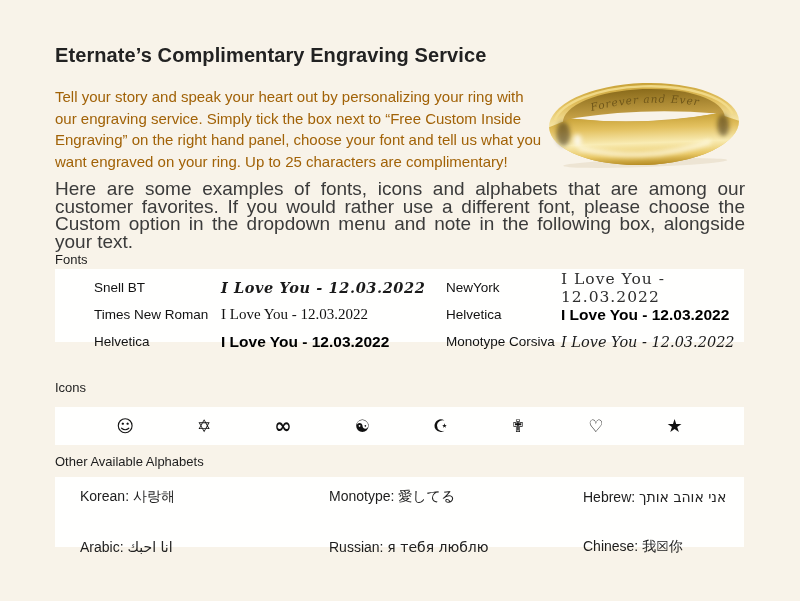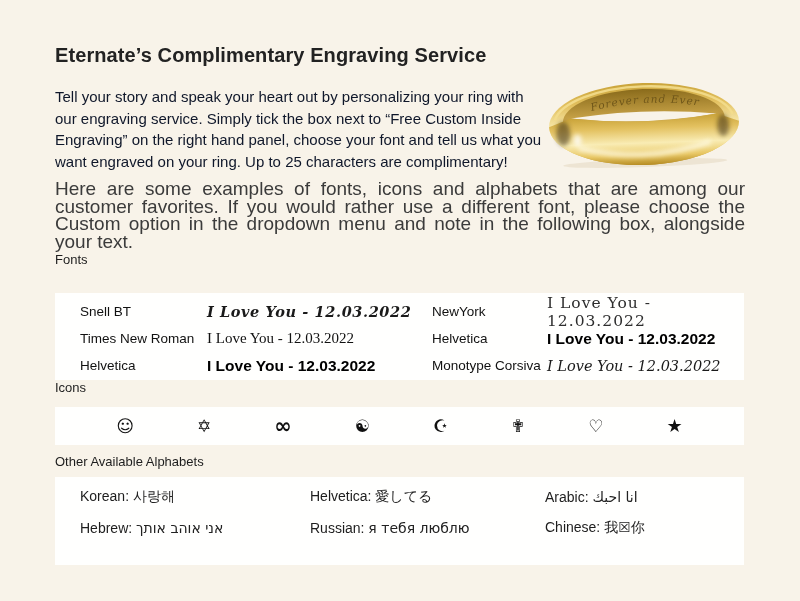--- a/index.html
+++ b/index.html
@@ -11,72 +11,72 @@
     overflow:hidden;
   }
   .page{position:relative;width:800px;height:601px;}
 
   .page-title{
     position:absolute;left:55px;top:44px;margin:0;
     font-size:20px;font-weight:700;color:#222;letter-spacing:.1px;
   }
   .intro{
     position:absolute;left:55px;top:86px;width:492px;margin:0;
-    font-size:15px;line-height:21.5px;color:#0f172a;
+    font-size:15px;line-height:21.5px;color:#a16207;
   }
   .ring-svg{position:absolute;left:546px;top:80px;width:196px;height:88px;}
 
   .note{
     position:absolute;left:55px;top:180px;width:690px;margin:0;
     font-size:19px;line-height:17.5px;color:#3b3b3b;text-align:justify;
   }
 
   .section-label{
     position:absolute;left:55px;font-size:13px;color:#1d1d1d;
   }
   #fonts-label{top:252px;}
   #icons-label{top:380px;text-align:center;}
   #alphabets-label{top:454px;}
 
   .panel{
     position:absolute;left:55px;width:689px;background:#fffffe;
   }
   .fonts-panel{
-    top:293px;height:87px;
+    top:269px;height:73px;
     display:grid;
     grid-template-columns:127px 225px 115px 1fr;
     grid-auto-rows:27px;
     align-items:center;
-    padding-top:5px;padding-left:25px;box-sizing:border-box;
+    padding-top:5px;padding-left:39px;box-sizing:border-box;
   }
   .font-name{font-size:13.5px;color:#111;}
   .font-sample{font-size:15px;color:#111;}
   .sample-snell{font-family:"DejaVu Serif",serif;font-style:italic;font-weight:700;font-size:14.5px;letter-spacing:.6px;color:#1a1a1a;}
   .sample-times{font-family:"Liberation Serif",serif;font-size:15px;color:#111;}
   .sample-helvetica{font-family:"Liberation Sans",sans-serif;font-size:15.5px;font-weight:600;color:#000;}
   .sample-newyork{font-family:"DejaVu Serif",serif;font-size:15.5px;letter-spacing:1px;color:#2e2e2e;}
   .sample-garamond{font-family:"Liberation Sans",sans-serif;font-size:15.5px;font-weight:600;color:#000;}
   .sample-corsiva{font-family:"DejaVu Serif",serif;font-style:italic;font-size:14.5px;color:#1a1a1a;}
 
   .icons-panel{
     top:407px;height:38px;
     display:flex;justify-content:space-around;align-items:center;
     padding:0 30px;box-sizing:border-box;
   }
   .icon{font-family:"DejaVu Sans",sans-serif;font-size:17px;color:#111;line-height:1;}
   .icon-infinity{font-size:21px;font-weight:700;}
   .icon-star{font-size:18px;}
 
   .alpha-panel{
-    top:477px;height:88px;
+    top:477px;height:70px;
     display:grid;
     grid-template-columns:230px 235px 1fr;
     grid-auto-rows:31px;
     align-items:center;
-    padding-top:4px;padding-left:25px;box-sizing:border-box;
+    padding-top:4px;padding-left:25px;box-sizing:border-box;gap:19px;
   }
   .alpha-cell{font-size:14px;color:#1d1d1d;white-space:nowrap;}
   .alpha-lang{color:#1d1d1d;}
   .alpha-sample{font-family:"DejaVu Sans",sans-serif;color:#222;}
 </style>
 </head>
 <body>
 
 <div class="page">
 
@@ -155,30 +155,30 @@
   </div>
 
   <div class="section-label" id="alphabets-label">Other Available Alphabets</div>
 
   <div class="panel alpha-panel">
     <div class="alpha-cell">
       <span class="alpha-lang">Korean:</span>
       <span class="alpha-sample">사랑해</span>
     </div>
     <div class="alpha-cell">
-      <span class="alpha-lang">Helvetica:</span>
+      <span class="alpha-lang">Monotype:</span>
       <span class="alpha-sample">愛してる</span>
+    </div>
+    <div class="alpha-cell">
+      <span class="alpha-lang">Hebrew:</span>
+      <span class="alpha-sample" dir="rtl">אני אוהב אותך</span>
     </div>
     <div class="alpha-cell">
       <span class="alpha-lang">Arabic:</span>
       <span class="alpha-sample" dir="rtl">انا احبك</span>
-    </div>
-    <div class="alpha-cell">
-      <span class="alpha-lang">Hebrew:</span>
-      <span class="alpha-sample" dir="rtl">אני אוהב אותך</span>
     </div>
     <div class="alpha-cell">
       <span class="alpha-lang">Russian:</span>
       <span class="alpha-sample">я тебя люблю</span>
     </div>
     <div class="alpha-cell">
       <span class="alpha-lang">Chinese:</span>
       <span class="alpha-sample">我☒你</span>
     </div>
   </div>

